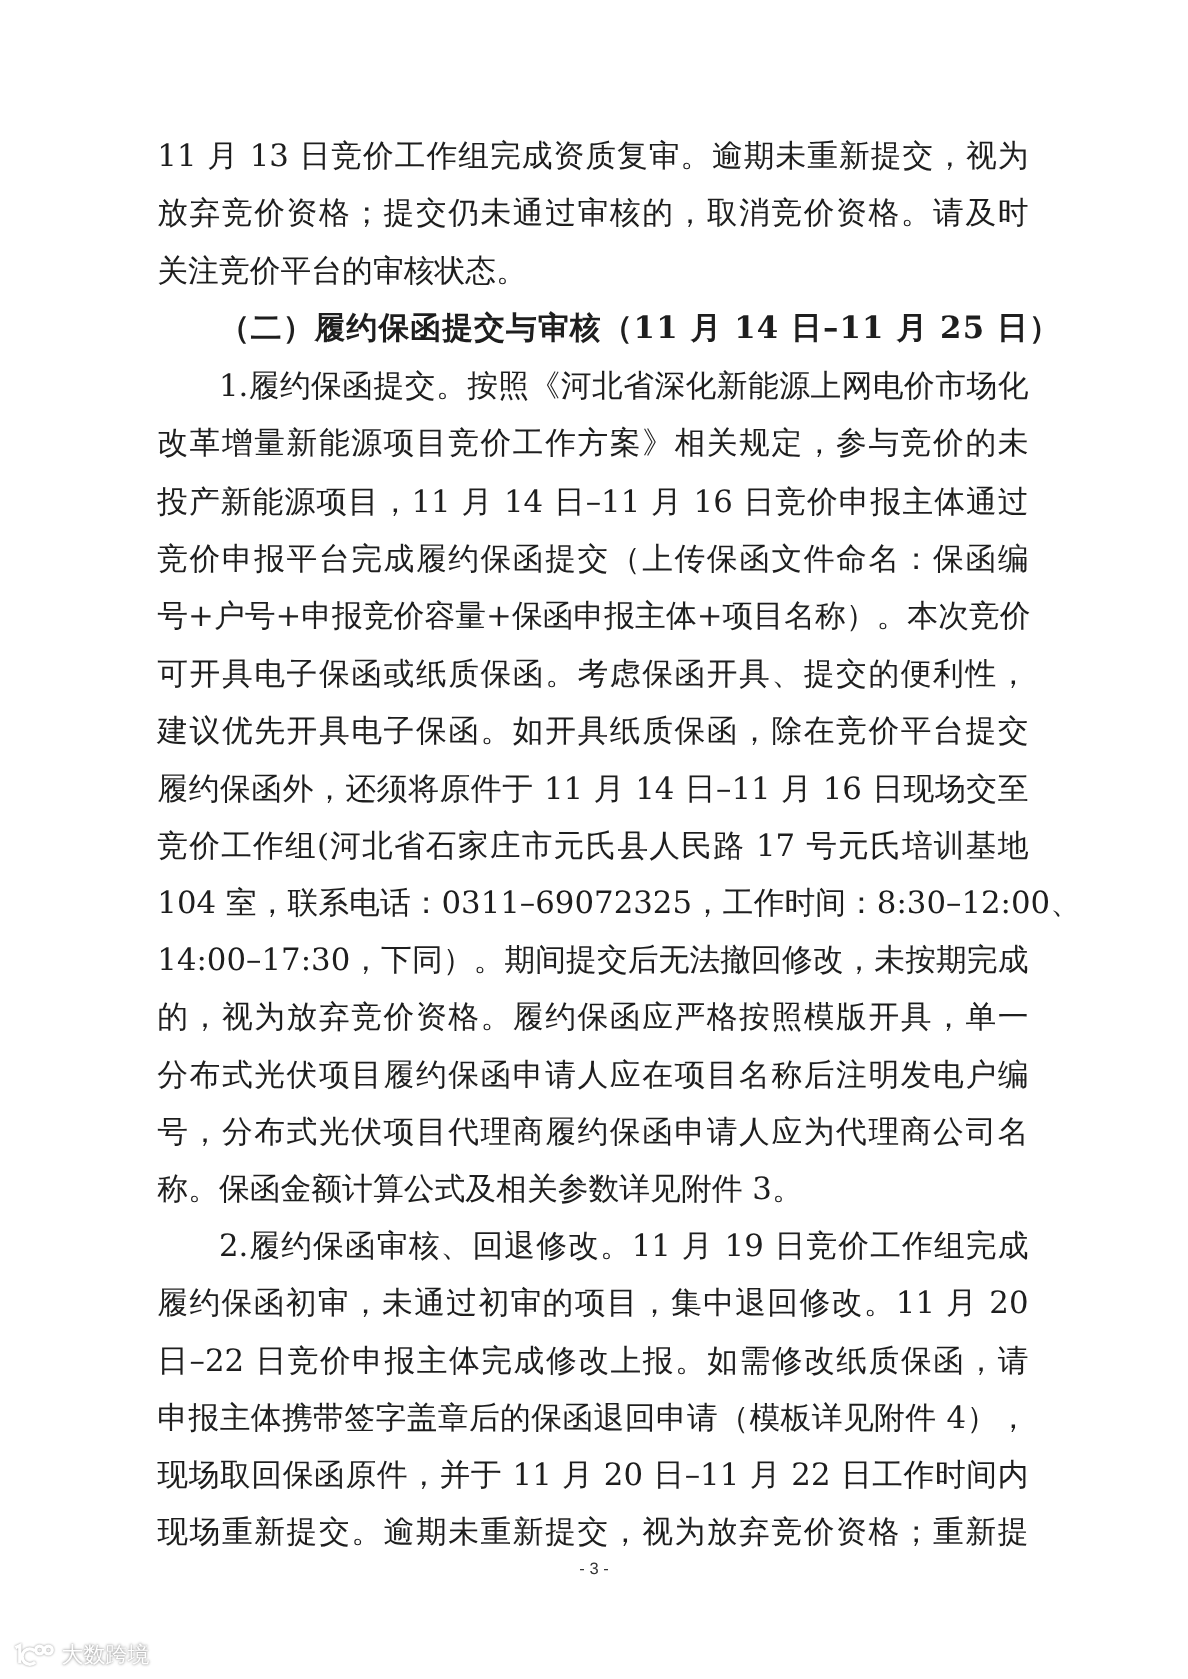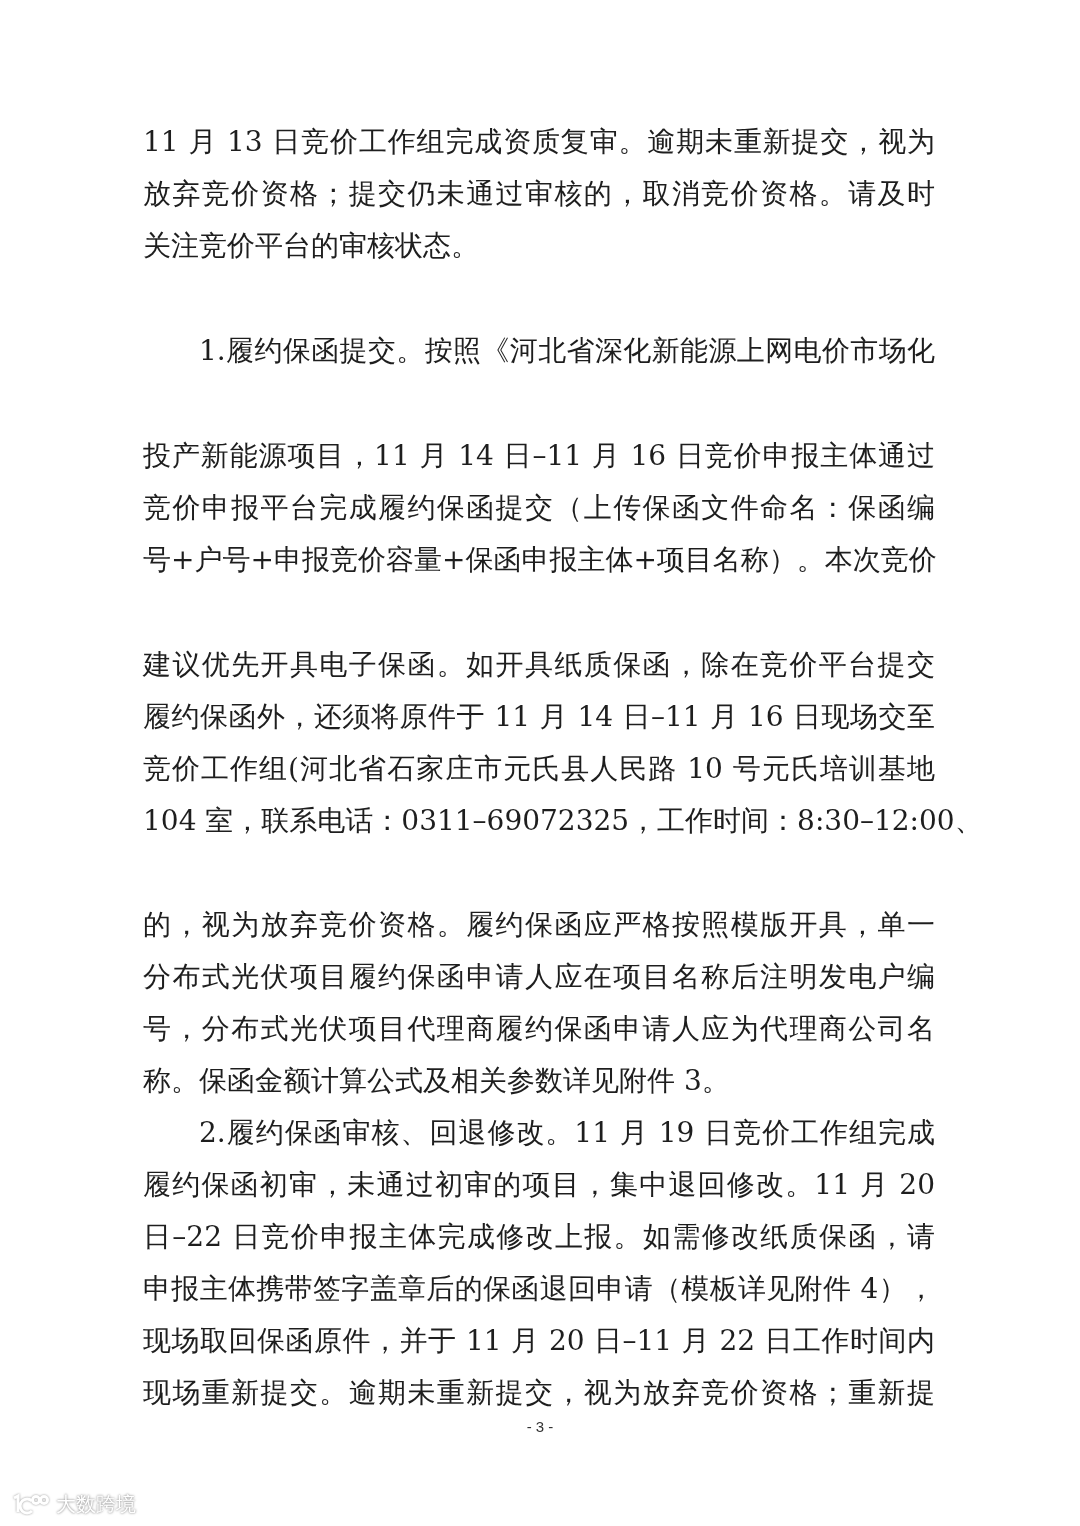--- a/index.html
+++ b/index.html
@@ -84,55 +84,67 @@
   </div>
 
   <div class="line" style="top:174px">
     <span>放弃竞价资格；提交仍未通过审核的，取消竞价资格。</span><span class="b">请及时</span>
   </div>
 
   <div class="line last" style="top:226px">
     <span class="b">关注竞价平台的审核状态。</span>
   </div>
 
+  <div class="line heading" style="top:278px">
+    <span>（二）履约保函提交与审核（11 月 14 日–11 月 25 日）</span>
+  </div>
 
   <div class="line indent" style="top:331px">
     <span class="b">1.履约保函提交。</span><span>按照《河北省深化新能源上网电价市场化</span>
   </div>
 
+  <div class="line" style="top:383px">
+    <span>改革增量新能源项目竞价工作方案》相关规定，参与竞价的未</span>
+  </div>
 
   <div class="line" style="top:436px">
     <span>投产新能源项目，11 月 14 日–11 月 16 日竞价申报主体通过</span>
   </div>
 
   <div class="line" style="top:540px">
     <span class="b">号+户号+申报竞价容量+保函申报主体+项目名称</span><span>）。本次竞价</span>
   </div>
 
   <div class="line" style="top:488px">
     <span>竞价申报平台完成履约保函提交（</span><span class="b">上传保函文件命名：保函编</span>
   </div>
 
+  <div class="line" style="top:593px">
+    <span>可开具电子保函或纸质保函。考虑保函开具、提交的便利性，</span>
+  </div>
 
   <div class="line" style="top:645px">
     <span>建议优先开具电子保函。如开具纸质保函，除在竞价平台提交</span>
   </div>
 
   <div class="line" style="top:697px">
     <span>履约保函外，还须将原件于 11 月 14 日–11 月 16 日现场交至</span>
   </div>
 
   <div class="line" style="top:749px">
-    <span>竞价工作组(河北省石家庄市元氏县人民路 10 号元氏培训基地</span>
+    <span>竞价工作组(河北省石家庄市元氏县人民路 17 号元氏培训基地</span>
   </div>
 
   <div class="line" style="top:801px">
     <span>104 室，联系电话：0311–69072325，工作时间：8:30–12:00、</span>
   </div>
 
+  <div class="line" style="top:853px">
+    <span>14:00–17:30，下同）。期间提交后无法撤回修改，未按期完成</span>
+  </div>
 
   <div class="line" style="top:905px">
     <span>的，视为放弃竞价资格。履约保函应严格按照模版开具，单一</span>
   </div>
 
   <div class="line" style="top:1009px">
     <span>号，分布式光伏项目代理商履约保函申请人应为代理商公司名</span>
   </div>
 
   <div class="line" style="top:957px">

